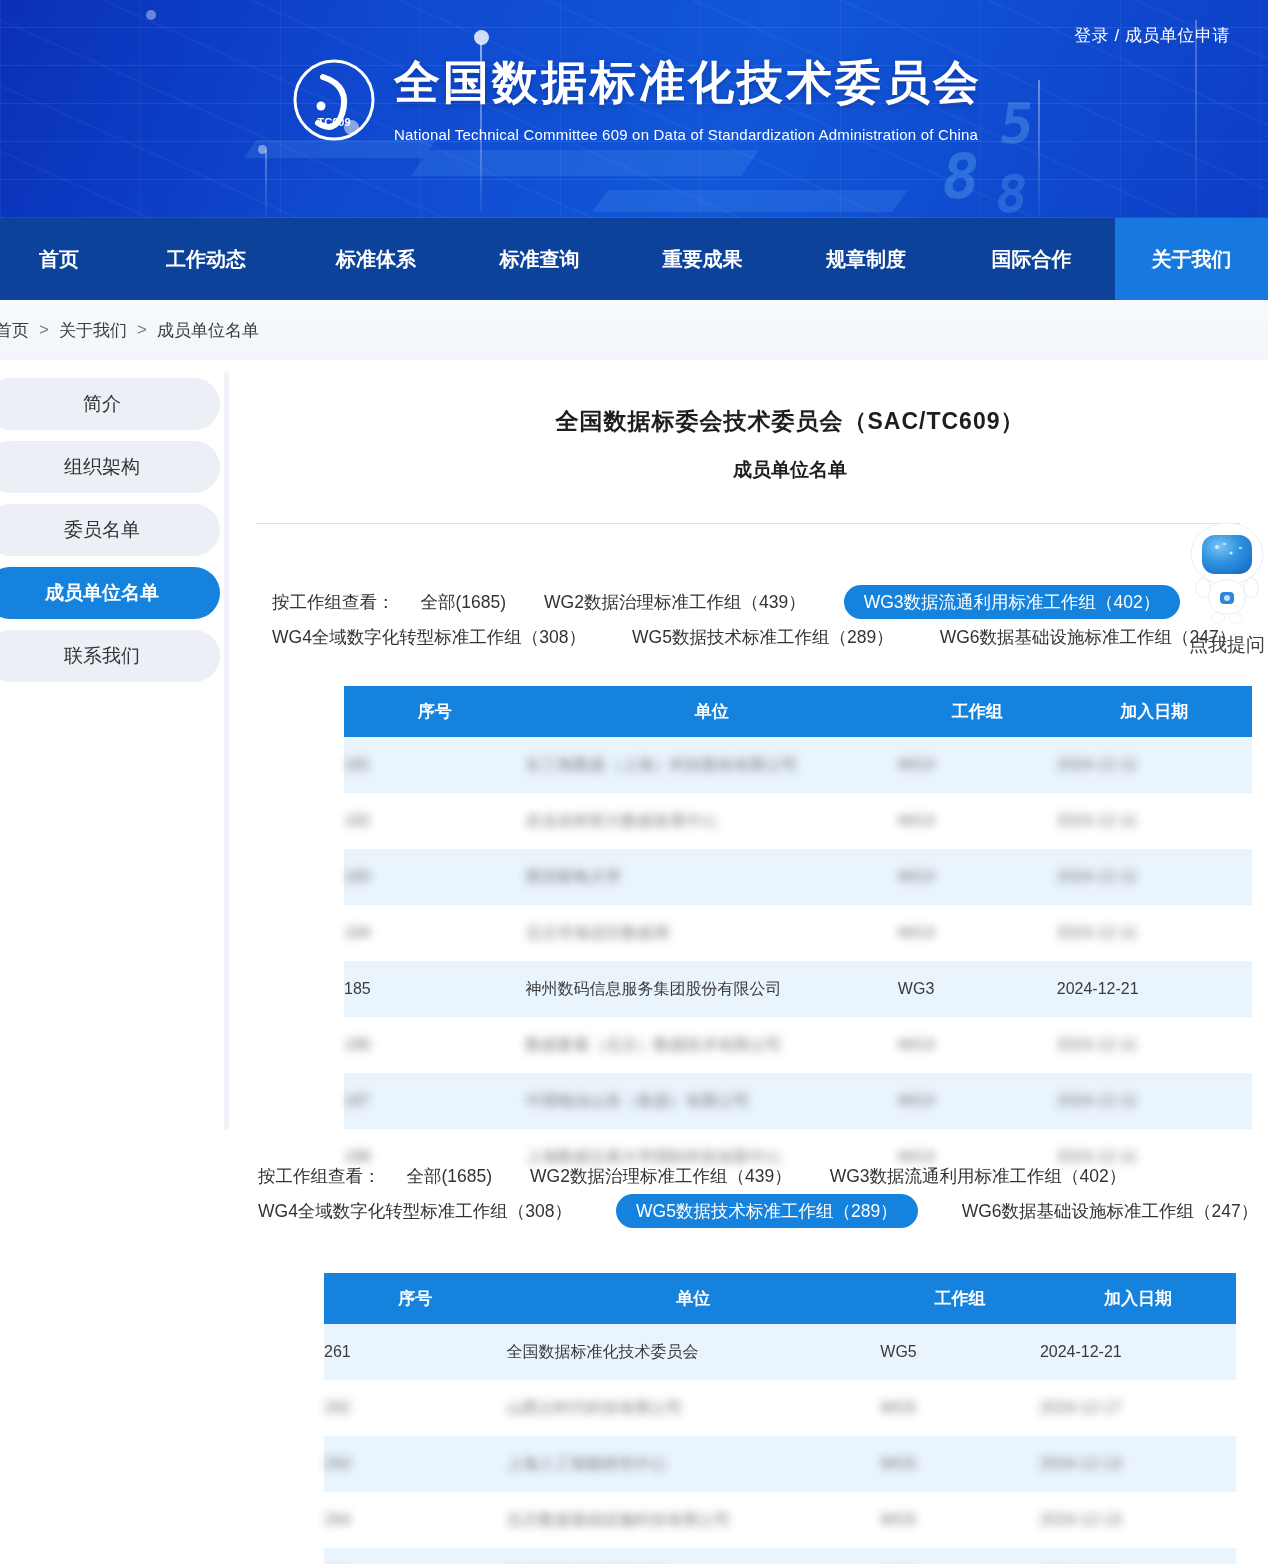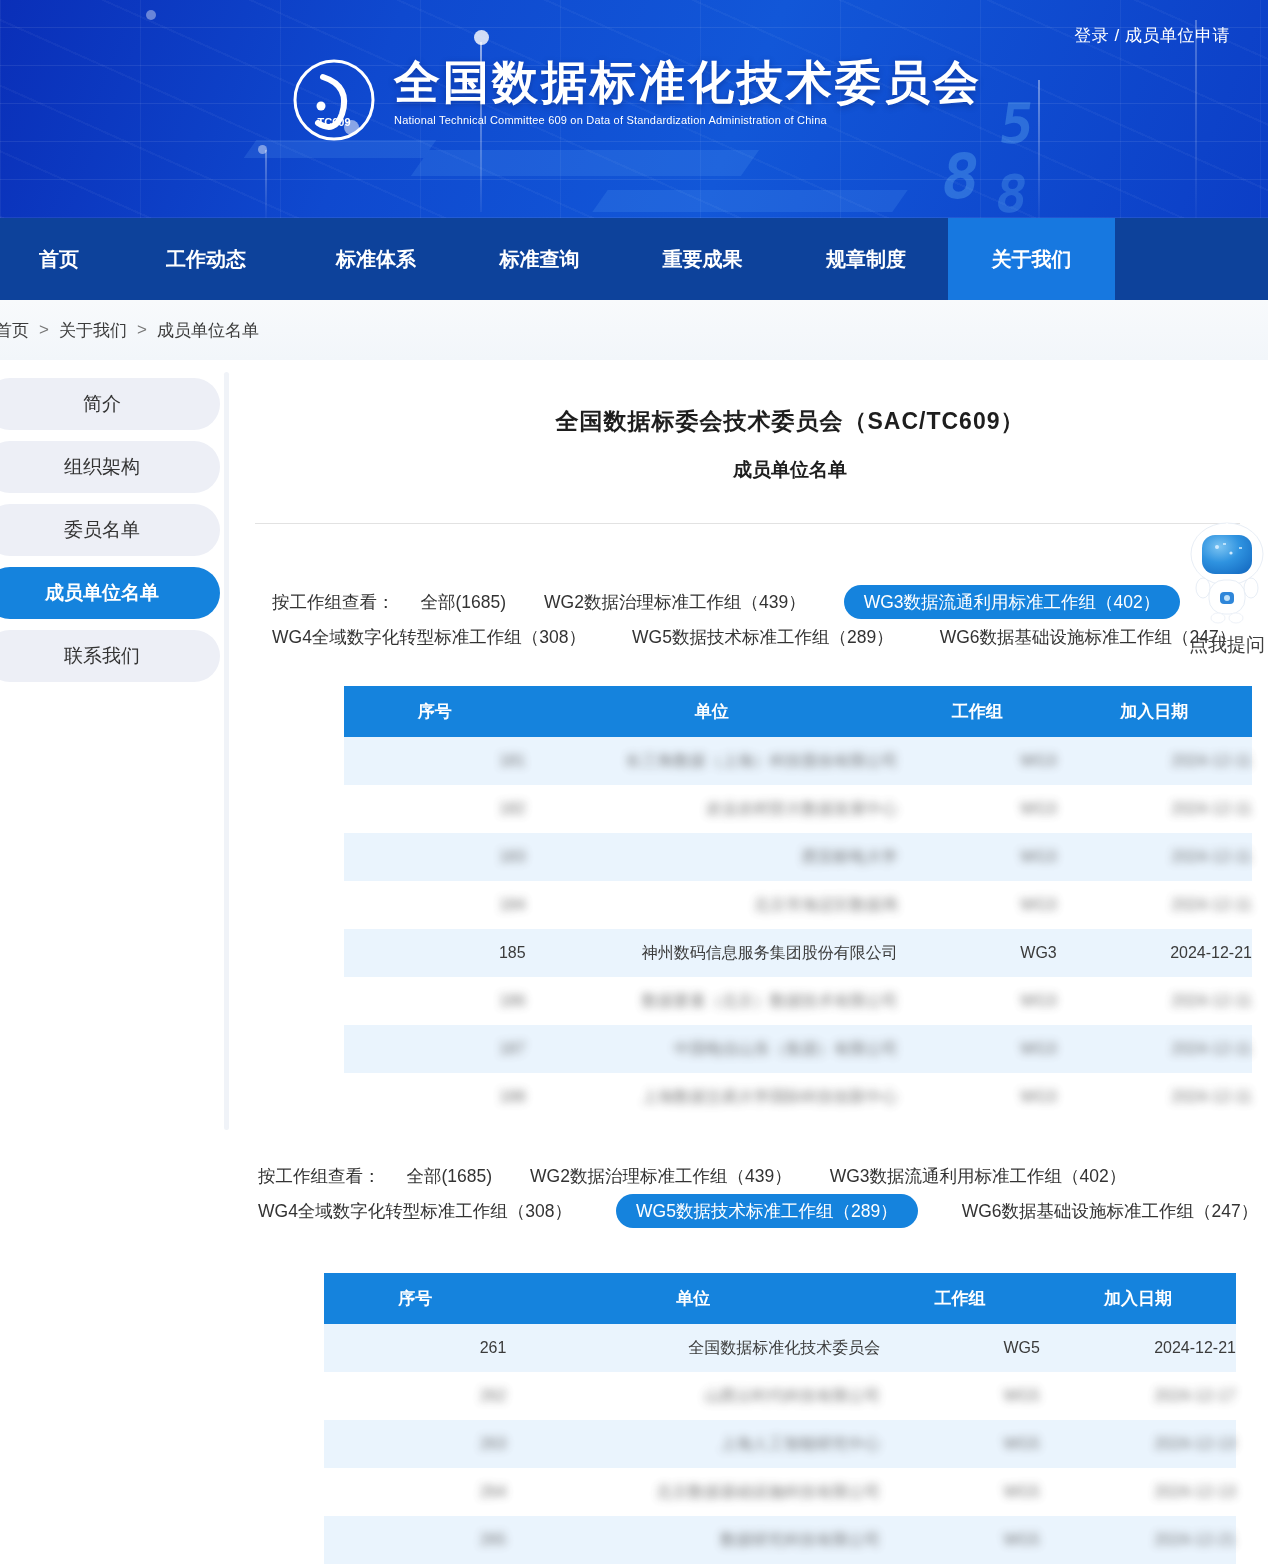--- a/index.html
+++ b/index.html
@@ -31,21 +31,21 @@
     position:absolute; color:rgba(130,215,255,.26); font-weight:bold;
     font-family:"DejaVu Sans Mono",monospace; transform:skewX(-8deg); line-height:1;
   }
   .login {
     position:absolute; top:24px; right:38px; color:#fff; font-size:17px; letter-spacing:.5px; z-index:3;
   }
   .logo-row { position:absolute; top:52px; left:292px; display:flex; align-items:flex-start; z-index:3; }
   .logo { width:84px; height:84px; margin-top:6px; }
   .title-block { margin-left:18px; color:#fff; }
   .title-cn { font-size:46px; font-weight:bold; letter-spacing:3px; text-shadow:0 2px 6px rgba(0,20,80,.35); white-space:nowrap;text-align:right; }
-  .title-en { font-size:11px; margin-top:0; letter-spacing:.2px; white-space:nowrap; }
+  .title-en { font-size:15px; margin-top:12px; letter-spacing:.2px; white-space:nowrap; }
 
   
   .nav { position:absolute; top:218px; left:0; width:1268px; height:82px; background:#0d429b; display:flex; z-index:4; }
   .nav-item {
     color:#fff; font-size:20px; font-weight:bold; display:flex; align-items:center; justify-content:center;
     cursor:pointer; white-space:nowrap;
   }
   .nav-item:nth-child(1){width:118px;} .nav-item:nth-child(2){width:176px;}
   .nav-item:nth-child(3){width:164px;} .nav-item:nth-child(4){width:163px;}
   .nav-item:nth-child(5){width:163px;} .nav-item:nth-child(6){width:164px;}
@@ -92,22 +92,22 @@
 
   
   .tbl { position:absolute; }
   .tbl1 { top:686px; left:344px; width:908px; }
   .tbl2 { top:1273px; left:324px; width:912px; }
   .thead {
     height:51px; background:#1583dd; display:grid; grid-template-columns:20% 41% 17.5% 21.5%;
     align-items:center; text-align:center; color:#fff; font-size:17px; font-weight:bold;
   }
   .trow {
-    height:48px; display:grid; grid-template-columns:20% 41% 17.5% 21.5%;
-    align-items:center; text-align:right; font-size:16px; color:#3b3b3b;
+    height:56px; display:grid; grid-template-columns:20% 41% 17.5% 21.5%;
+    align-items:center; text-align:left; font-size:16px; color:#3b3b3b;
   }
   .trow.odd { background:#eaf4fd; }
   .trow.rblur .cell { filter:blur(4px); opacity:.8; color:#555; }
   .cell { overflow:hidden; white-space:nowrap; }
 
   
   .assistant { position:absolute; top:522px; left:1186px; width:82px; text-align:center; cursor:pointer; z-index:5; }
   .assistant-label { margin-top:2px; color:#404040; font-size:19px; white-space:nowrap; }
 </style>
 </head>
@@ -145,20 +145,21 @@
   </div>
 </div>
 
 <div class="nav">
   <div class="nav-item">首页</div>
   <div class="nav-item">工作动态</div>
   <div class="nav-item">标准体系</div>
   <div class="nav-item">标准查询</div>
   <div class="nav-item">重要成果</div>
   <div class="nav-item">规章制度</div>
+  <div class="nav-item">国际合作</div>
   <div class="nav-item active">关于我们</div>
 </div>
 
 <div class="breadcrumb">
   <div class="inner">
     <span class="crumb">首页</span>
     <span class="crumb-sep">&gt;</span>
     <span class="crumb">关于我们</span>
     <span class="crumb-sep">&gt;</span>
     <span class="crumb">成员单位名单</span>

